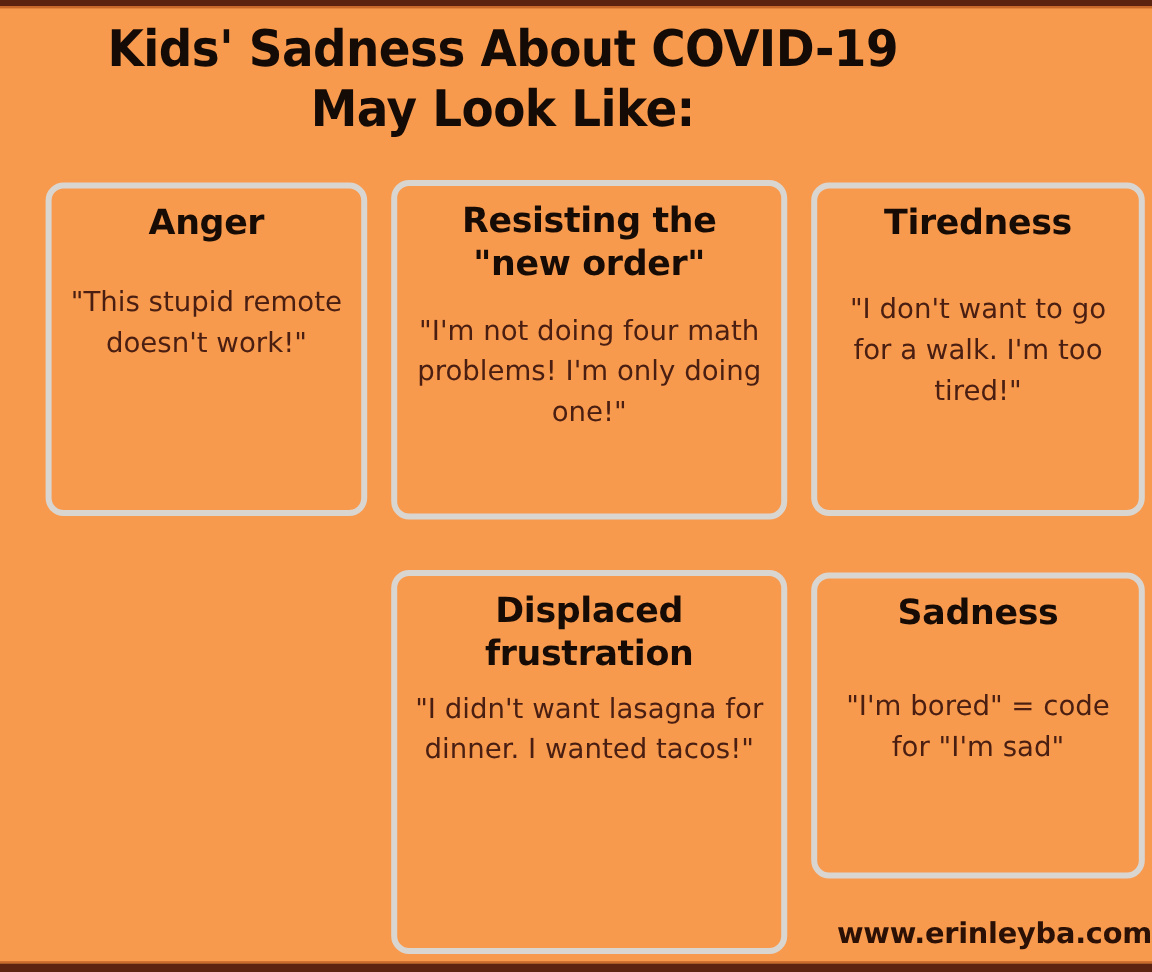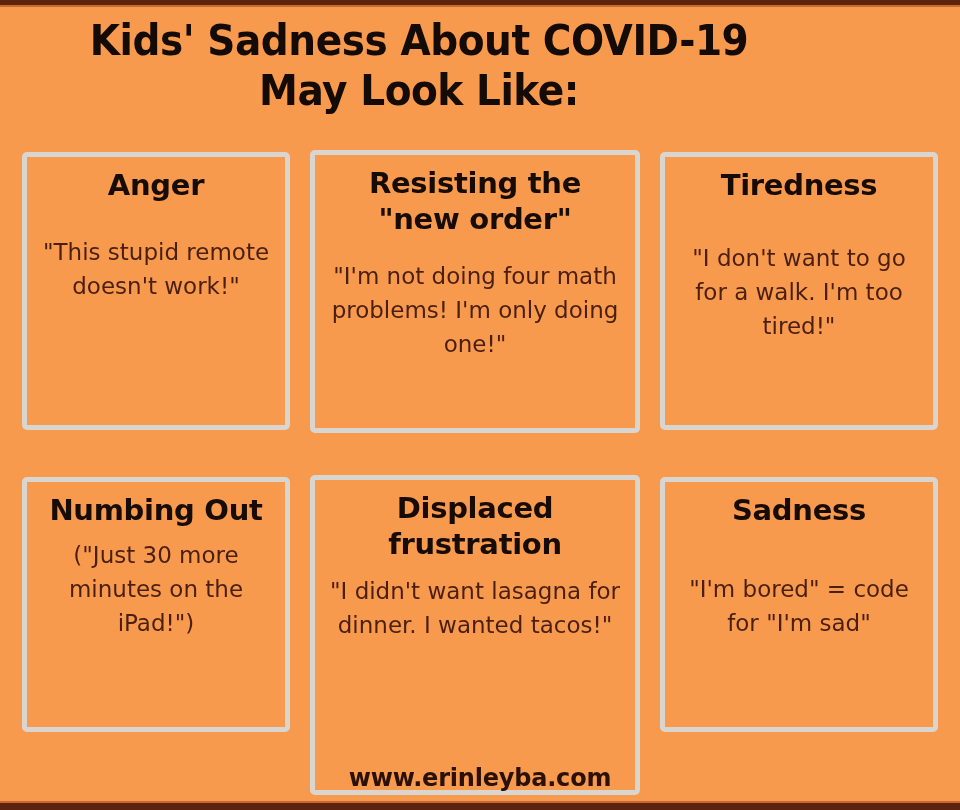--- a/index.html
+++ b/index.html
@@ -61,27 +61,28 @@
     position: absolute;
     top: 150px;
     left: 0;
     width: 960px;
     height: 600px;
   }
 
   .card {
     position: absolute;
     border: 5px solid #d9d5d1;
-    border-radius: 5px;
+    border-radius: 15px;
     background: #f89a4e;
     display: flex;
     flex-direction: column;
     align-items: center;
     padding: 10px 10px 12px 10px;
     text-align: center;
+    margin-left: 16px;
   }
 
   
   .col-a { left: 22px;  width: 268px; }
   .col-b { left: 310px; width: 330px; }
   .col-c { left: 660px; width: 278px; }
 
   
   .row-1.side { top: 2px;  height: 278px; }
   .row-1.mid  { top: 0px;  height: 283px; }
@@ -112,21 +113,21 @@
   .card.row-2.col-a .card-body { margin-top: 10px; }
   .card.row-2.col-b .card-body { margin-top: 12px; }
   .card.row-2.col-c .card-body { margin-top: 44px; }
 
   
   .footer {
     position: absolute;
     bottom: 18px;
     left: 0;
     width: 960px;
-    text-align: center;
+    text-align: right;
     font-family: "DejaVu Sans", sans-serif;
     font-weight: bold;
     font-size: 24px;
     color: #2b1006;
     letter-spacing: -0.2px;
   }
 </style>
 </head>
 <body>
 
@@ -148,24 +149,20 @@
   <div class="card row-1 mid col-b">
     <div class="card-heading">Resisting the "new order"</div>
     <div class="card-body">"I'm not doing four math problems! I'm only doing one!"</div>
   </div>
 
   <div class="card row-1 side col-c">
     <div class="card-heading">Tiredness</div>
     <div class="card-body">"I don't want to go for a walk. I'm too tired!"</div>
   </div>
 
-  <div class="card row-2 side col-a">
-    <div class="card-heading">Numbing Out</div>
-    <div class="card-body">("Just 30 more minutes on the iPad!")</div>
-  </div>
 
   <div class="card row-2 mid col-b">
     <div class="card-heading">Displaced frustration</div>
     <div class="card-body">"I didn't want lasagna for dinner. I wanted tacos!"</div>
   </div>
 
   <div class="card row-2 side col-c">
     <div class="card-heading">Sadness</div>
     <div class="card-body">"I'm bored" = code for "I'm sad"</div>
   </div>

